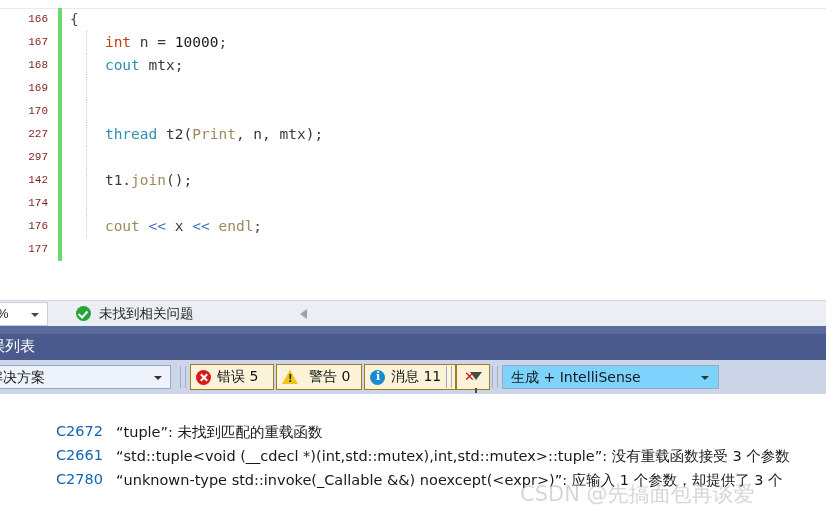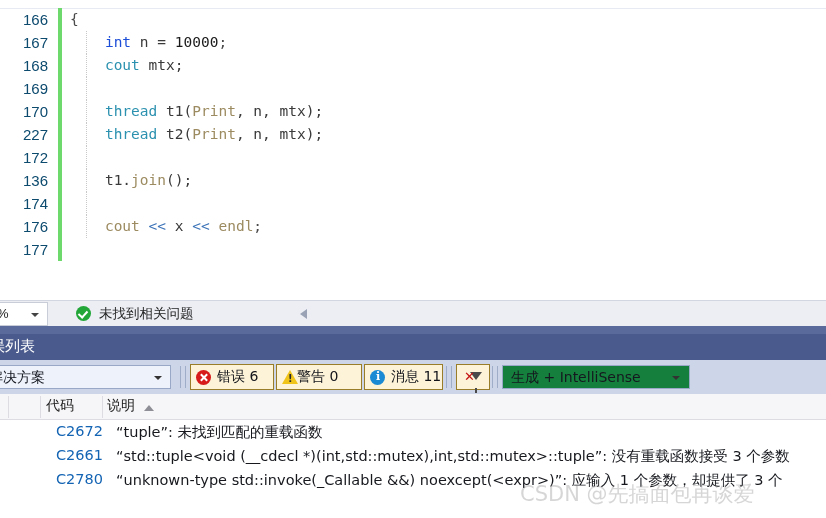--- a/index.html
+++ b/index.html
@@ -27,34 +27,34 @@
   .code-area {
     position: absolute; left: 0; top: -15px; width: 826px;
     font-family: "DejaVu Sans Mono", "Liberation Mono", monospace;
     font-size: 14.5px;
     line-height: 23px;
   }
   .ln-row { position: relative; height: 23px; white-space: pre; }
   .gutter-num {
     position: absolute; left: 0; top: 0; width: 48px;
     text-align: right;
-    color: #0c4a6e;
-    font-size: 15px;
-    font-family: Liberation Sans, sans-serif;
+    color: #7f1d1d;
+    font-size: 11px;
+    font-family: Liberation Mono, monospace;
   }
   .changebar {
     position: absolute; left: 58px; top: 0; width: 4px; height: 23px;
     background: #6dd96d;
   }
   .codetext {
     position: absolute; left: 70px; top: 0;
     color: #2b2b2b;
   }
   .indent { display: inline-block; width: 4ch; }
-  .kw   { color: #1d4ed8; }
+  .kw   { color: #c2410c; }
   .type { color: #2b91af; }
   .fn   { color: #9c8b60; }
   .num  { color: #1a1a1a; }
   .op   { color: #3d74b8; }
   .plain{ color: #3a3a3a; }
   .punct{ color: #4a4a4a; }
   .guide {
     position: absolute; left: 86px; top: 0; width: 0; height: 23px;
     border-left: 1px dotted #c8c8c8;
   }
@@ -193,22 +193,22 @@
   .funnel::after {
     content:""; position:absolute; left:-1px; top:8px; width:2px; height:5px;
     background:#4a4a4a;
   }
   .fx {
     position:absolute; left:7px; top:4px;
     font-size:13px; font-weight:bold; color:#c41414;
     font-family:"DejaVu Sans", sans-serif;
   }
   .build-combo {
-    position:absolute; left:502px; top:5px; width:188px; height:24px;
-    background:#15803d; border:1px solid #9aa8c8; box-sizing:border-box;
+    position:absolute; left:502px; top:5px; width:217px; height:24px;
+    background:#7dd3fc; border:1px solid #9aa8c8; box-sizing:border-box;
   }
   .build-combo .bv {
     position:absolute; left:8px; top:3px; font-size:14px; color:#15181f;
     font-family:"DejaVu Sans", sans-serif;
   }
   .build-combo .bcaret {
     position:absolute; right:9px; top:10px; width:0;height:0;
     border-left:4px solid transparent;border-right:4px solid transparent;
     border-top:4px solid #333;
   }
@@ -272,24 +272,24 @@
     <div class="toptick" style="left:62px"></div>
     <div class="toptick" style="left:90px"></div>
     <div class="toptick" style="left:140px"></div>
     <div class="topcaret"></div>
     <div class="code-area" id="code-area">
         <div class="ln-row"><span class="gutter-num">165</span><span class="changebar"></span><span class="codetext"><span class="kw">int</span><span class="plain"> </span><span class="plain">main</span><span class="punct">()</span></span></div>
         <div class="ln-row"><span class="gutter-num">166</span><span class="changebar"></span><span class="codetext"><span class="punct">{</span></span></div>
         <div class="ln-row"><span class="gutter-num">167</span><span class="changebar"></span><span class="guide"></span><span class="codetext"><span class="indent"></span><span class="kw">int</span><span class="plain"> n = </span><span class="num">10000</span><span class="punct">;</span></span></div>
         <div class="ln-row"><span class="gutter-num">168</span><span class="changebar"></span><span class="guide"></span><span class="codetext"><span class="indent"></span><span class="type">cout</span><span class="plain"> mtx;</span></span></div>
         <div class="ln-row"><span class="gutter-num">169</span><span class="changebar"></span><span class="guide"></span><span class="codetext"></span></div>
-        <div class="ln-row"><span class="gutter-num">170</span><span class="changebar"></span><span class="guide"></span><span class="codetext"><span class="indent"></span><span class="type">thread</span><span class="plain"> t1(</span><span class="fn">Print</span><span class="plain">, n, mtx);</span></span></div>
+        <div class="ln-row"><span class="gutter-num">170</span><span class="changebar"></span><span class="guide"></span></div>
         <div class="ln-row"><span class="gutter-num">227</span><span class="changebar"></span><span class="guide"></span><span class="codetext"><span class="indent"></span><span class="type">thread</span><span class="plain"> t2(</span><span class="fn">Print</span><span class="plain">, n, mtx);</span></span></div>
-        <div class="ln-row"><span class="gutter-num">172</span><span class="changebar"></span><span class="guide"></span><span class="codetext"></span></div>
-        <div class="ln-row"><span class="gutter-num">136</span><span class="changebar"></span><span class="guide"></span><span class="codetext"><span class="indent"></span><span class="plain">t1.</span><span class="fn">join</span><span class="plain">();</span></span></div>
+        <div class="ln-row"><span class="gutter-num">297</span><span class="changebar"></span><span class="guide"></span><span class="codetext"></span></div>
+        <div class="ln-row"><span class="gutter-num">142</span><span class="changebar"></span><span class="guide"></span><span class="codetext"><span class="indent"></span><span class="plain">t1.</span><span class="fn">join</span><span class="plain">();</span></span></div>
         <div class="ln-row"><span class="gutter-num">174</span><span class="changebar"></span><span class="guide"></span></div>
         <div class="ln-row"><span class="gutter-num">176</span><span class="changebar"></span><span class="guide"></span><span class="codetext"><span class="indent"></span><span class="fn">cout</span><span class="plain"> </span><span class="op">&lt;&lt;</span><span class="plain"> x </span><span class="op">&lt;&lt;</span><span class="plain"> </span><span class="fn">endl</span><span class="punct">;</span></span></div>
         <div class="ln-row"><span class="gutter-num">177</span><span class="changebar"></span><span class="codetext"></span></div>
       </div>
   </div>
 
   <div class="status-strip">
     <div class="zoom-combo">
       <span class="zv">%</span>
       <span class="zcaret"></span>
@@ -309,35 +309,35 @@
     <div class="scope-combo">
       <span class="sv">个解决方案</span>
       <span class="scaret"></span>
     </div>
 
     <div class="sep-bar" style="left:180px"></div>
     <div class="sep-bar" style="left:185px"></div>
 
     <div class="tbtn" id="btn-error" style="left:190px; width:84px;">
       <span class="ic-err"></span>
-      <span class="tlabel" style="left:26px">错误 6</span>
+      <span class="tlabel" style="left:26px">错误 5</span>
     </div>
 
     <div class="sep-bar" style="left:280px"></div>
     <div class="sep-bar" style="left:285px"></div>
 
     <div class="tbtn" id="btn-warn" style="left:276px; width:86px;">
       <span class="ic-warn"></span>
-      <span class="tlabel" style="left:20px">警告 0</span>
+      <span class="tlabel" style="left:32px">警告 0</span>
     </div>
 
     <div class="sep-bar" style="left:368px"></div>
     <div class="sep-bar" style="left:373px"></div>
 
-    <div class="tbtn" id="btn-info" style="left:364px; width:79px;">
+    <div class="tbtn" id="btn-info" style="left:364px; width:92px;">
       <span class="ic-info"></span>
       <span class="tlabel" style="left:26px">消息 11</span>
     </div>
 
     <div class="sep-bar" style="left:446px"></div>
     <div class="sep-bar" style="left:451px"></div>
 
     <div class="filter-btn">
       <span class="funnel"></span>
       <span class="fx">✕</span>
@@ -345,28 +345,20 @@
 
     <div class="sep-bar" style="left:492px"></div>
     <div class="sep-bar" style="left:497px"></div>
 
     <div class="build-combo">
       <span class="bv">生成 + IntelliSense</span>
       <span class="bcaret"></span>
     </div>
   </div>
 
-  <div class="tbl-head">
-    <div class="colsep" style="left:8px"></div>
-    <div class="colsep" style="left:40px"></div>
-    <div class="colsep" style="left:102px"></div>
-    <div class="th" style="left:46px">代码</div>
-    <div class="th" style="left:107px">说明</div>
-    <div class="sort-arrow"></div>
-  </div>
 
   <div class="rows" id="rows">
       <div class="erow">
         <span class="row-ic"><span class="ric-err"></span></span>
         <span class="row-code">C2672</span>
         <span class="row-desc">“tuple”: 未找到匹配的重载函数</span>
       </div>
       <div class="erow">
         <span class="row-ic"><span class="ric-err"></span></span>
         <span class="row-code">C2661</span>

